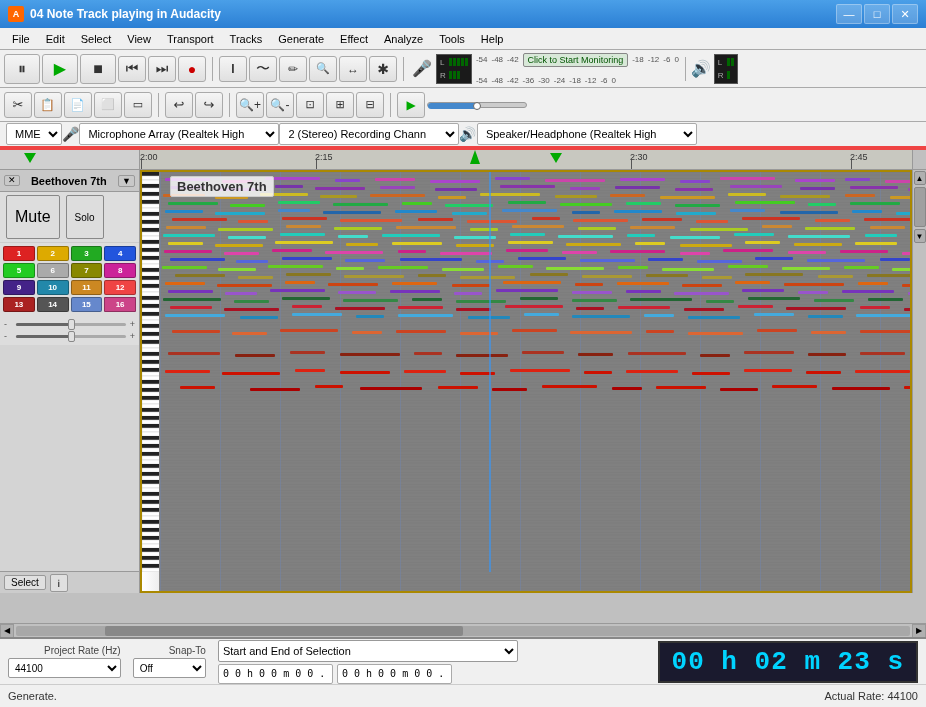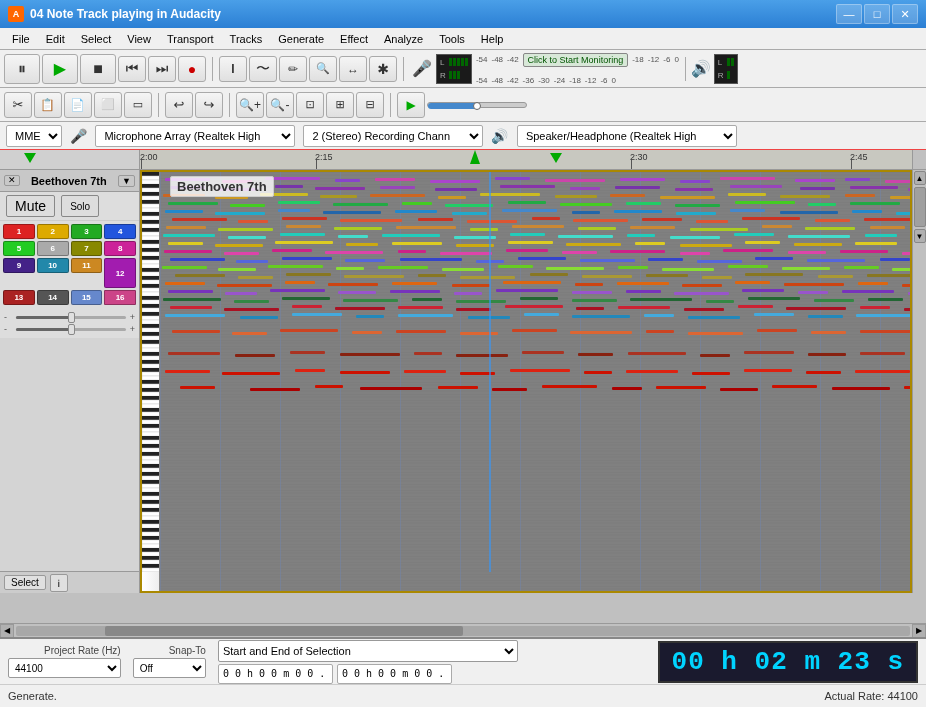--- a/index.html
+++ b/index.html
@@ -37,21 +37,21 @@
 
     
     .monitor-btn {
       background: #e8f0e8; border: 1px solid #aaa; padding: 2px 6px;
       font-size: 10px; cursor: pointer; color: #006600; border-radius: 2px;
     }
 
     
     .device-bar {
       background: #f0f0f0; height: 28px; display: flex; align-items: center;
-      border-bottom: 1px solid #ef4444; padding: 0 6px; gap: 8px;
+      border-bottom: 4px solid #ef4444; padding: 0 6px; gap: 0;
     }
     .device-select {
       height: 22px; border: 1px solid #aaa; background: white; border-radius: 2px;
       padding: 0 4px; font-size: 11px; cursor: pointer;
     }
     .mute-btn, .solo-btn {
       padding: 2px 8px; font-size: 10px; border: 1px solid #888;
       border-radius: 2px; cursor: pointer;
     }
     .mute-btn { background: #e0e0e0; }
@@ -358,37 +358,37 @@
 
         <div class="track-left-panel">
 
           <div style="display:flex; align-items:center; justify-content:space-between; padding:2px 4px; background:#c8c8c8; border-bottom:1px solid #999; height:22px;">
             <button style="font-size:9px; background:none; border:1px solid #999; border-radius:2px; cursor:pointer; padding:0 3px; line-height:1;">✕</button>
             <span style="font-size:11px; font-weight:bold; flex:1; text-align:center;">Beethoven 7th</span>
             <button style="font-size:9px; background:none; border:1px solid #999; border-radius:2px; cursor:pointer; padding:0 3px;">▼</button>
           </div>
 
           <div style="display:flex; gap:6px; padding:3px 6px; border-bottom:1px solid #ccc;">
-            <button class="mute-btn" style="padding:2px 8px; font-size:14px; background:#ddd; border:1px solid #888; border-radius:2px; cursor:pointer;text-align:right;">Mute</button>
+            <button class="mute-btn" style="padding:12px 8px; font-size:16px; background:#ddd; border:1px solid #888; border-radius:2px; cursor:pointer;text-align:right;">Mute</button>
             <button class="solo-btn" style="padding:2px 8px; font-size:10px; background:#ddd; border:1px solid #888; border-radius:2px; cursor:pointer;">Solo</button>
           </div>
 
           <div style="display:grid; grid-template-columns:repeat(4,1fr); gap:2px; padding:3px;">
             <div style="height:15px; background:#dd2222; border:1px solid rgba(0,0,0,0.3); border-radius:2px; font-size:8px; display:flex; align-items:center; justify-content:center; color:white; font-weight:bold; cursor:pointer;">1</div>
             <div style="height:15px; background:#ddaa00; border:1px solid rgba(0,0,0,0.3); border-radius:2px; font-size:8px; display:flex; align-items:center; justify-content:center; color:white; font-weight:bold; cursor:pointer;">2</div>
             <div style="height:15px; background:#22aa22; border:1px solid rgba(0,0,0,0.3); border-radius:2px; font-size:8px; display:flex; align-items:center; justify-content:center; color:white; font-weight:bold; cursor:pointer;">3</div>
             <div style="height:15px; background:#2255dd; border:1px solid rgba(0,0,0,0.3); border-radius:2px; font-size:8px; display:flex; align-items:center; justify-content:center; color:white; font-weight:bold; cursor:pointer;">4</div>
             <div style="height:15px; background:#22cc22; border:1px solid rgba(0,0,0,0.3); border-radius:2px; font-size:8px; display:flex; align-items:center; justify-content:center; color:white; font-weight:bold; cursor:pointer;">5</div>
             <div style="height:15px; background:#aaaaaa; border:1px solid rgba(0,0,0,0.3); border-radius:2px; font-size:8px; display:flex; align-items:center; justify-content:center; color:white; font-weight:bold; cursor:pointer;">6</div>
             <div style="height:15px; background:#888800; border:1px solid rgba(0,0,0,0.3); border-radius:2px; font-size:8px; display:flex; align-items:center; justify-content:center; color:white; font-weight:bold; cursor:pointer;">7</div>
             <div style="height:15px; background:#cc2299; border:1px solid rgba(0,0,0,0.3); border-radius:2px; font-size:8px; display:flex; align-items:center; justify-content:center; color:white; font-weight:bold; cursor:pointer;">8</div>
             <div style="height:15px; background:#442288; border:1px solid rgba(0,0,0,0.3); border-radius:2px; font-size:8px; display:flex; align-items:center; justify-content:center; color:white; font-weight:bold; cursor:pointer;">9</div>
             <div style="height:15px; background:#2288aa; border:1px solid rgba(0,0,0,0.3); border-radius:2px; font-size:8px; display:flex; align-items:center; justify-content:center; color:white; font-weight:bold; cursor:pointer;">10</div>
             <div style="height:15px; background:#cc8822; border:1px solid rgba(0,0,0,0.3); border-radius:2px; font-size:8px; display:flex; align-items:center; justify-content:center; color:white; font-weight:bold; cursor:pointer;">11</div>
-            <div style="height:30px; background:#a21caf; border:1px solid rgba(0,0,0,0.3); border-radius:2px; font-size:8px; display:flex; align-items:center; justify-content:center; color:white; font-weight:bold; cursor:pointer;">12</div>
+            <div style="height:15px; background:#ef4444; border:1px solid rgba(0,0,0,0.3); border-radius:2px; font-size:8px; display:flex; align-items:center; justify-content:center; color:white; font-weight:bold; cursor:pointer;">12</div>
             <div style="height:15px; background:#aa2222; border:1px solid rgba(0,0,0,0.3); border-radius:2px; font-size:8px; display:flex; align-items:center; justify-content:center; color:white; font-weight:bold; cursor:pointer;">13</div>
             <div style="height:15px; background:#555555; border:1px solid rgba(0,0,0,0.3); border-radius:2px; font-size:8px; display:flex; align-items:center; justify-content:center; color:white; font-weight:bold; cursor:pointer;">14</div>
             <div style="height:15px; background:#6688cc; border:1px solid rgba(0,0,0,0.3); border-radius:2px; font-size:8px; display:flex; align-items:center; justify-content:center; color:white; font-weight:bold; cursor:pointer;">15</div>
             <div style="height:15px; background:#cc4488; border:1px solid rgba(0,0,0,0.3); border-radius:1px; font-size:8px; display:flex; align-items:center; justify-content:center; color:white; font-weight:bold; cursor:pointer;">16</div>
           </div>
 
           <div style="padding:2px 4px;">
             <div style="display:flex; align-items:center; gap:4px; margin:2px 0;">
               <span style="font-size:9px; color:#555; width:8px;">-</span>
               <div style="flex:1; height:3px; background:#aaa; border-radius:2px; cursor:pointer; position:relative;">

